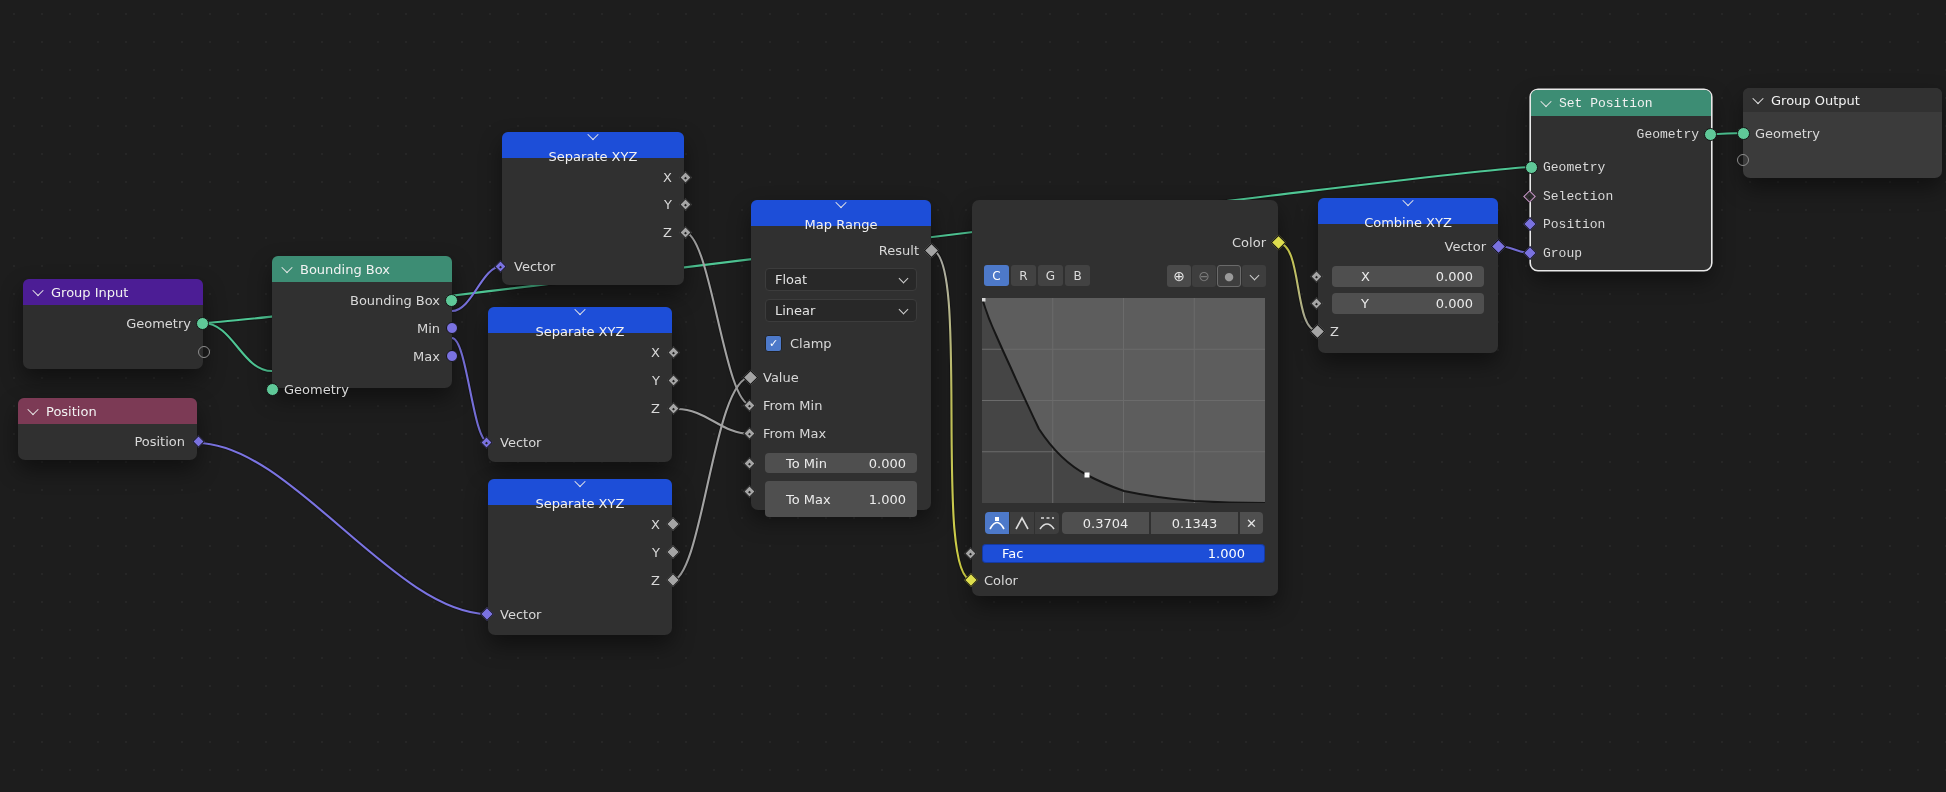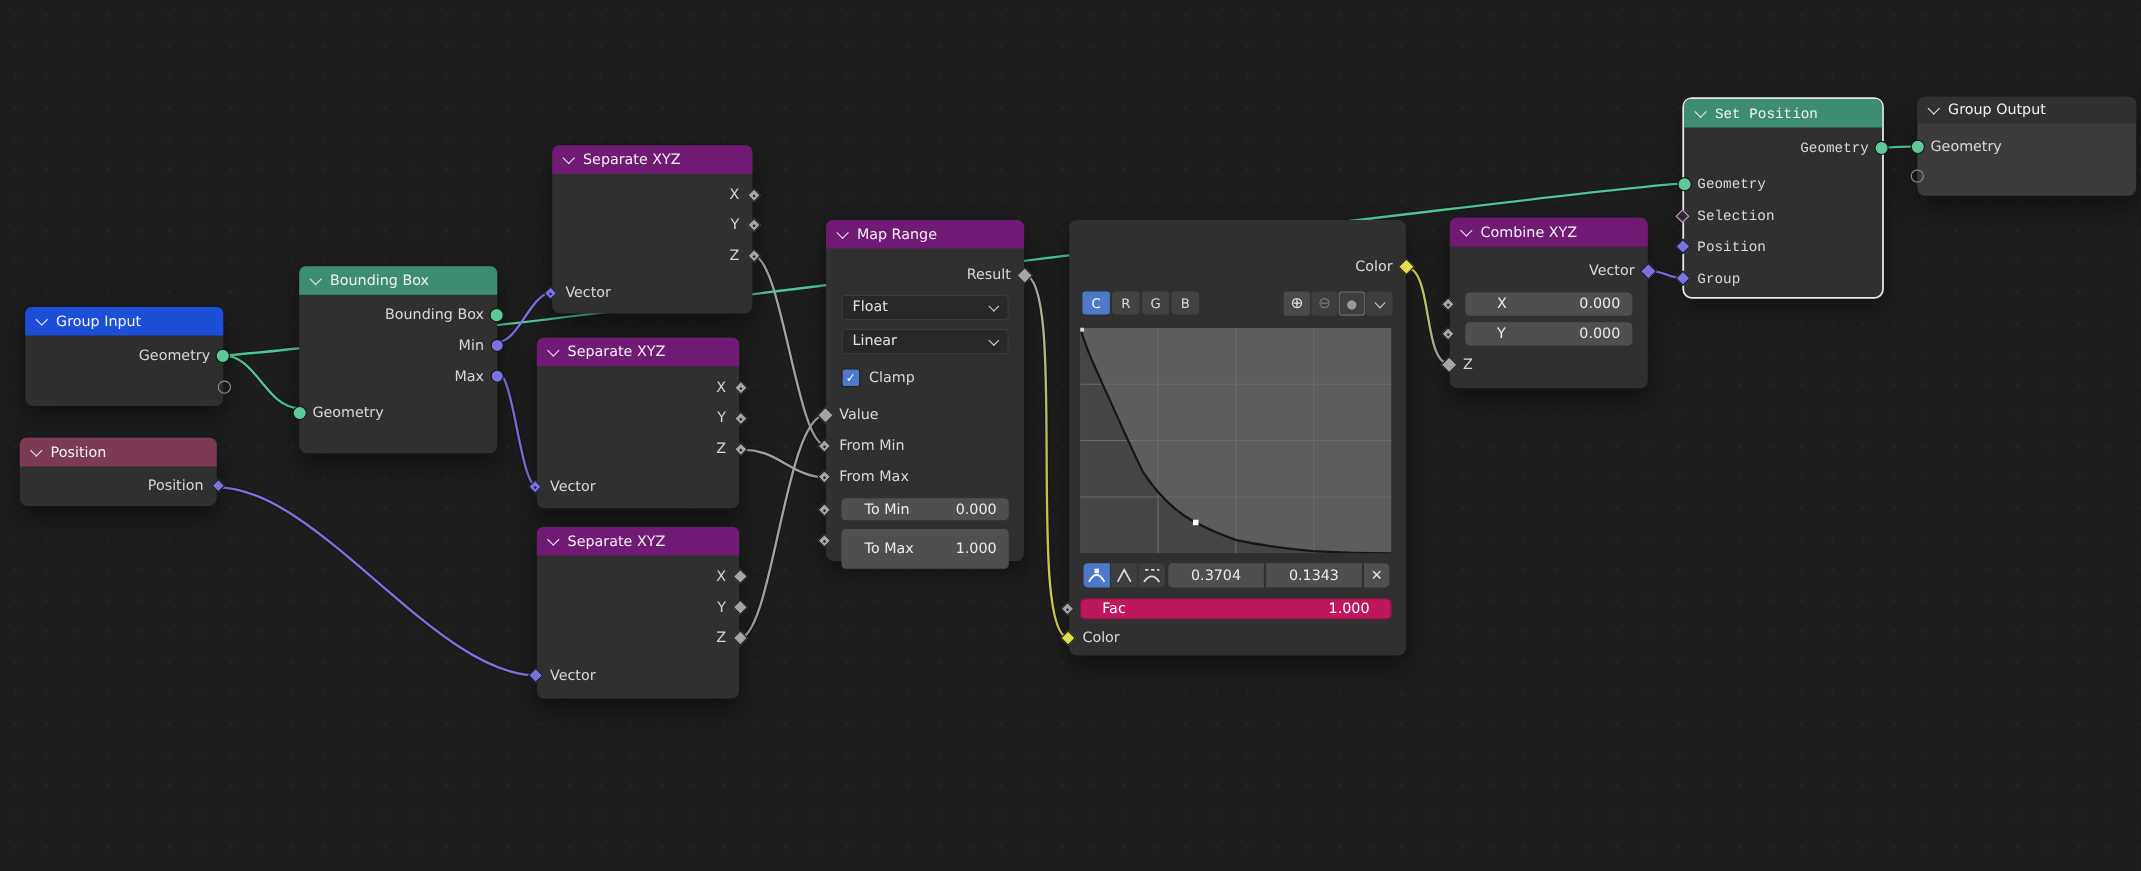--- a/index.html
+++ b/index.html
@@ -11,24 +11,24 @@
   #wires{position:absolute;left:0;top:0;z-index:0;}
   .node{position:absolute;z-index:2;background:#303030;border-radius:7px;
     box-shadow:0 10px 22px rgba(0,0,0,.45);font-size:13px;color:#d8d8d8;}
   .node.selected{box-shadow:0 0 0 1.6px #e9e9e9,0 10px 22px rgba(0,0,0,.45);font-family:Liberation Mono, monospace;}
   .hd{height:26px;border-radius:6px 6px 0 0;display:flex;align-items:center;gap:9px;
     padding:0 11px;color:#f2f2f2;}
   .hd .ttl{white-space:nowrap;}
   .chev{width:7px;height:7px;border-left:1.7px solid #e8e8e8;border-bottom:1.7px solid #e8e8e8;
     transform:rotate(-45deg) translate(1px,-1px);flex:0 0 auto;}
   .hd-geo{background:#3d8d74;}
-  .hd-blue{background:#701a75;}
+  .hd-blue{background:#1d4ed8;flex-direction:column;}
   .hd-olive{background:#8b8b29;}
   .hd-red{background:#7c3a55;}
-  .hd-dark{background:#1d4ed8;}
+  .hd-dark{background:#4c1d95;}
   .hd-mid{background:#313131;}
   .row{position:absolute;left:0;right:0;height:28px;display:flex;align-items:center;
     padding:0 12px;box-sizing:border-box;}
   .row.out{justify-content:flex-end;}
   
   .sk{position:absolute;top:50%;box-sizing:border-box;z-index:3;}
   .sk.out-s{right:-6px;}
   .sk.in-s{left:-6px;}
   .circ{width:13px;height:13px;margin-top:-6.5px;border-radius:50%;border:1px solid #141414;}
   .diam{width:9px;height:9px;margin-top:-4.5px;transform:rotate(45deg);border:1px solid #141414;}
@@ -42,21 +42,21 @@
   
   .fld{position:absolute;left:14px;right:14px;height:21px;background:#4f4f4f;border-radius:4px;
     display:flex;align-items:center;justify-content:space-between;padding:0 11px;color:#ececec;box-sizing:border-box;}
   .dd{position:absolute;left:14px;right:14px;height:23px;background:#282828;border:1px solid #3c3c3c;
     border-radius:4px;display:flex;align-items:center;justify-content:space-between;padding:0 9px;color:#e2e2e2;box-sizing:border-box;}
   .dd .chev2{width:6px;height:6px;border-left:1.6px solid #cfcfcf;border-bottom:1.6px solid #cfcfcf;
     transform:rotate(-45deg);margin-top:-3px;}
   .chkrow{position:absolute;left:14px;display:flex;align-items:center;gap:8px;height:20px;}
   .chkbox{width:15px;height:15px;background:#4d79c9;border-radius:3px;color:#fff;font-size:11px;
     display:flex;align-items:center;justify-content:center;border:1px solid #222;}
-  .slider{position:absolute;left:10px;right:13px;height:19px;background:#be185d;border-radius:4px;
+  .slider{position:absolute;left:10px;right:13px;height:19px;background:#1d4ed8;border-radius:4px;
     display:flex;align-items:center;justify-content:space-between;padding:0 20px;color:#fff;box-sizing:border-box;
     box-shadow:inset 0 0 0 1px rgba(0,0,0,.25);}
   .cbtn{width:25px;height:21px;border-radius:3px;background:#424242;display:flex;align-items:center;
     justify-content:center;color:#dcdcdc;margin-right:2px;font-size:12px;}
   .cbtn.active{background:#4d79c9;color:#fff;}
   .tbtn{width:24px;height:22px;border-radius:3px;background:#3e3e3e;display:flex;align-items:center;
     justify-content:center;color:#e6e6e6;font-size:14px;}
   .tbtn.dim{color:#7a7a7a;}
   .hbtn{position:absolute;top:0;width:24px;height:22px;background:#3e3e3e;display:flex;align-items:center;justify-content:center;}
   .hbtn.active{background:#4d79c9;}
@@ -130,21 +130,21 @@
   <div class="hd hd-red">
     <span class="chev"></span>
     <span class="ttl">Position</span>
   </div>
   <div class="row out" style="top:29px">
     <span>Position</span>
     <span class="sk out-s diam c-vec"></span>
   </div>
 </div>
 
-<div class="node" style="left:272px;top:242px;width:180px;height:170px;">
+<div class="node" style="left:272px;top:256px;width:180px;height:132px;">
   <div class="hd hd-geo">
     <span class="chev"></span>
     <span class="ttl">Bounding Box</span>
   </div>
   <div class="row out" style="top:30px">
     <span>Bounding Box</span>
     <span class="sk out-s circ c-geo"></span>
   </div>
   <div class="row out" style="top:58px">
     <span>Min</span>

